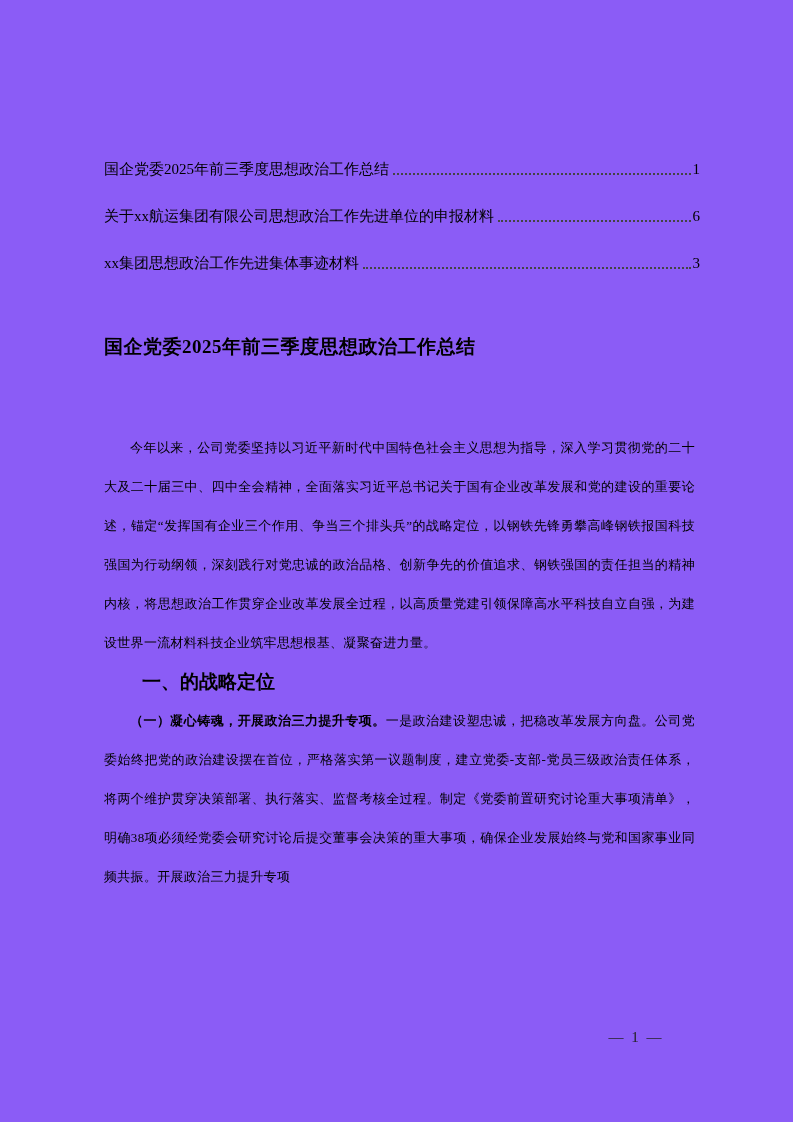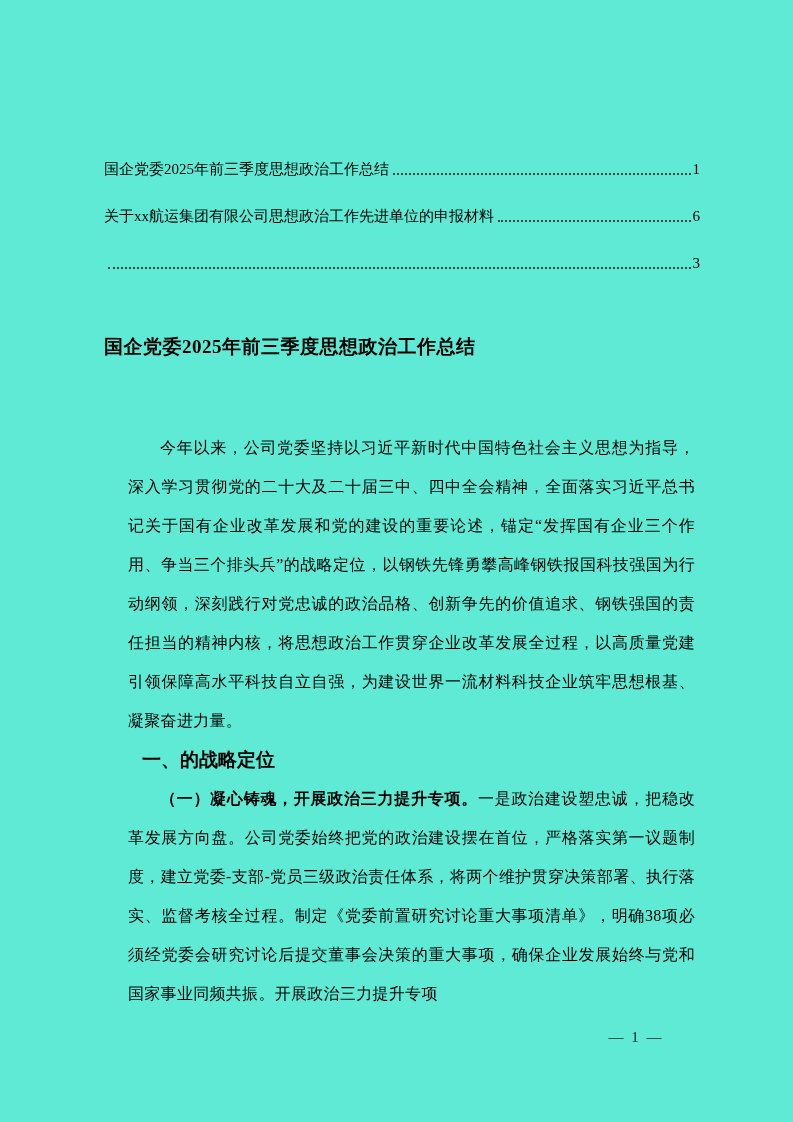--- a/index.html
+++ b/index.html
@@ -8,21 +8,21 @@
     width: 793px;
     height: 1122px;
     font-family: "Liberation Serif", "DejaVu Serif", serif;
     color: #000000;
     position: relative;
     overflow: hidden;
   }
   .page {
     position: absolute;
     inset: 0;
-    background: #5eead4;
+    background: #8b5cf6;
   }
 
   
   .toc {
     position: absolute;
     left: 104px;
     top: 160px;
     width: 596px;
   }
   .toc-entry {
@@ -54,26 +54,25 @@
   }
 
   
   .body-area {
     position: absolute;
     left: 104px;
     top: 428px;
     width: 591px;
   }
   .body-area p {
-    font-size: 16px;
+    font-size: 13px;
     line-height: 39px;
     text-align: justify;
     text-indent: 2em;
     letter-spacing: 0.3px;
-    margin-left: 24px;
   }
   .section-heading {
     font-family: "Liberation Sans", "DejaVu Sans", sans-serif;
     font-size: 19px;
     font-weight: bold;
     line-height: 39px;
     text-indent: 2em;
   }
   .para-lead {
     font-weight: bold;
@@ -101,20 +100,21 @@
         <span class="toc-title">国企党委2025年前三季度思想政治工作总结</span>
         <span class="toc-leader"></span>
         <span class="toc-page">1</span>
       </div>
     <div class="toc-entry">
         <span class="toc-title">关于xx航运集团有限公司思想政治工作先进单位的申报材料</span>
         <span class="toc-leader"></span>
         <span class="toc-page">6</span>
       </div>
     <div class="toc-entry">
+        <span class="toc-title">xx集团思想政治工作先进集体事迹材料</span>
         <span class="toc-leader"></span>
         <span class="toc-page">3</span>
       </div>
   </nav>
 
   <h1 class="doc-title">国企党委2025年前三季度思想政治工作总结</h1>
 
   <main class="body-area">
     <p class="intro">今年以来，公司党委坚持以习近平新时代中国特色社会主义思想为指导，深入学习贯彻党的二十大及二十届三中、四中全会精神，全面落实习近平总书记关于国有企业改革发展和党的建设的重要论述，锚定“发挥国有企业三个作用、争当三个排头兵”的战略定位，以钢铁先锋勇攀高峰钢铁报国科技强国为行动纲领，深刻践行对党忠诚的政治品格、创新争先的价值追求、钢铁强国的责任担当的精神内核，将思想政治工作贯穿企业改革发展全过程，以高质量党建引领保障高水平科技自立自强，为建设世界一流材料科技企业筑牢思想根基、凝聚奋进力量。</p>
     <h2 class="section-heading">一、的战略定位</h2>

